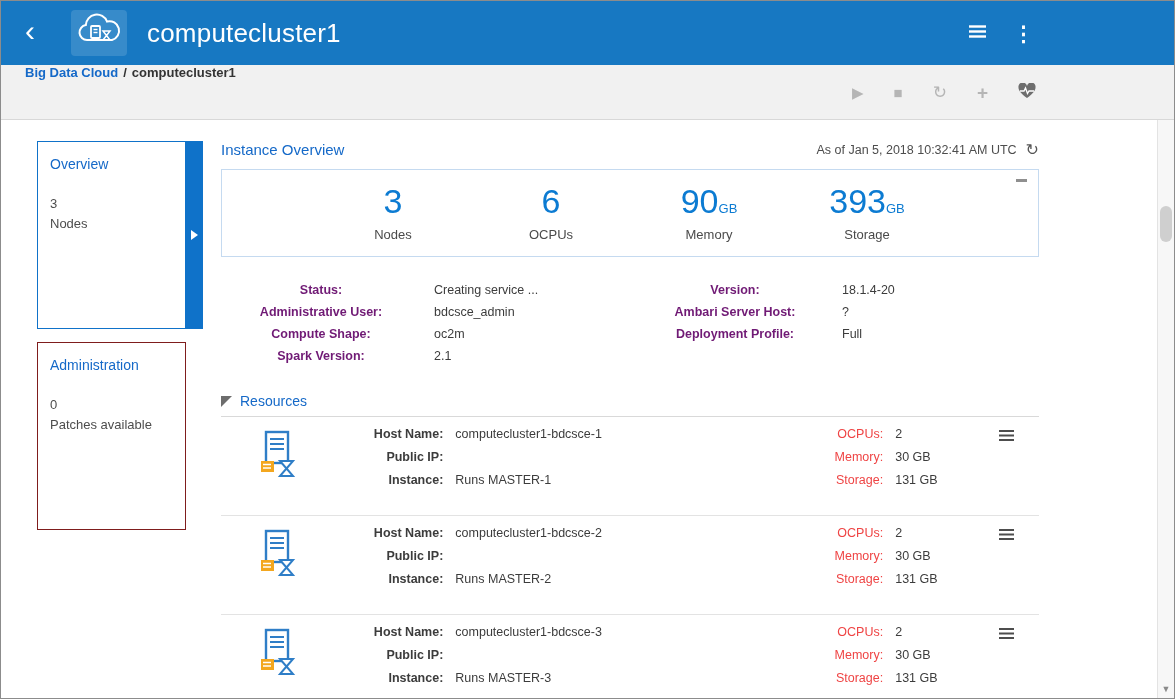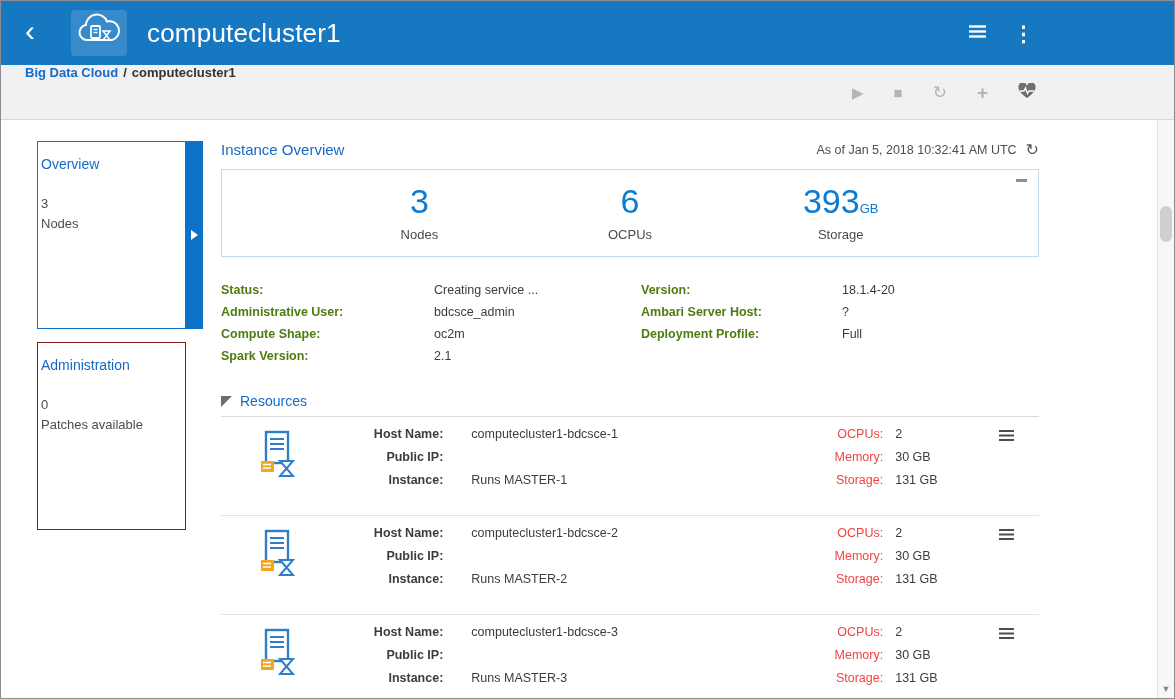--- a/index.html
+++ b/index.html
@@ -28,21 +28,21 @@
     display:flex; padding:0 24px; font-size:13px;
   }
   .crumb-root { color:var(--link-blue,#1569c8); font-weight:bold; cursor:pointer; }
   .crumb-sep { color:#333; font-weight:bold; margin:0 5px; }
   .crumb-current { color:#333; font-weight:bold; }
   .crumb-actions { margin-left:auto; margin-right:114px; display:flex; align-items:center; gap:30px; }
   .tool-ico { color:#b5b5b5; font-size:15px; line-height:1; cursor:pointer; }
   .tool-ico.refresh { font-size:17px; }
   .tool-ico.add { font-size:19px; font-weight:bold; }
   
-  .card { position:absolute; left:36px; width:149px; box-sizing:border-box; background:#fff; padding:14px 3px; }
+  .card { position:absolute; left:36px; width:149px; box-sizing:border-box; background:#fff; padding:14px 12px; }
   .card-title { font-size:14px; color:var(--link-blue,#1569c8); }
   .card-count { margin-top:24px; font-size:13px; color:#4d4d4d; }
   .card-label { margin-top:5px; font-size:13px; color:#4d4d4d; }
   .card.overview { top:140px; height:188px; border:1px solid var(--selected-blue,#0f72c9); }
   .card.admin    { top:341px; height:188px; border:1px solid #7f1d1d; }
   .sel-strip {
     position:absolute; top:-1px; bottom:-1px; right:-18px; width:17px;
     background:var(--selected-blue,#0f72c9); cursor:pointer;
   }
   .sel-strip::after {
@@ -60,35 +60,35 @@
     display:flex; align-items:center; padding:0 92px; box-sizing:border-box; background:#fff;
   }
   .metric { flex:1; text-align:center; }
   .metric-value { font-size:34px; color:var(--metric-blue,#0c7bd2); line-height:1; }
   .metric-unit { font-size:13px; }
   .metric-label { margin-top:9px; font-size:13px; color:#4a4a4a; }
   .collapse-bar { position:absolute; top:9px; right:11px; width:11px; height:3px; background:#8f8f8f; cursor:pointer; }
   .details { display:flex; margin-top:26px; font-size:12.5px; }
   .dcol.left { width:420px; }
   .drow { display:flex; margin-bottom:8px; }
-  .dlabel { font-weight:bold; text-align:left; color:#4d7c0f; }
+  .dlabel { font-weight:bold; text-align:center; color:#701a75; }
   .dcol.left  .dlabel { width:200px; }
   .dcol.right .dlabel { width:188px; }
   .dvalue { margin-left:13px; color:#3c3c3c; }
   
   .res-header { margin-top:22px; display:flex; align-items:center; gap:8px; padding-bottom:7px; border-bottom:1px solid #d9d9d9; }
   .res-title { color:var(--link-blue,#1569c8); font-size:14px; }
   .res-row { display:flex; border-bottom:1px solid #e3e3e3; padding:10px 0 19px; font-size:12.5px; }
   .res-icon-col { width:118px; display:flex; justify-content:center; padding-top:3px; }
   .res-fields-left { width:447px; }
   .res-fields-right { width:230px; }
   .frow { display:flex; margin-bottom:8px; min-height:15px; }
   .flabel { font-weight:bold; width:107px; text-align:right; color:#3c3c3c; }
   .flabel-r { font-weight:normal; width:110px; text-align:right; color:#ef4444; }
-  .fvalue { margin-left:28px; color:#3c3c3c; }
+  .fvalue { margin-left:12px; color:#3c3c3c; }
   .fvalue-r { margin-left:12px; color:#3c3c3c; }
   .res-menu { flex:1; display:flex; justify-content:flex-end; padding-right:24px; padding-top:2px; }
   .row-menu-icon { cursor:pointer; }
   
   .vscroll {
     position:absolute; top:119px; right:0; bottom:0; width:17px;
     background:#f7f7f7; border-left:1px solid #e3e3e3; box-sizing:border-box;
   }
   .vthumb { position:absolute; top:86px; left:2px; width:12px; height:36px; background:#cfcfcf; border-radius:7px; cursor:pointer; }
   .vdown { position:absolute; bottom:4px; left:0; width:100%; text-align:center; font-size:9px; color:#8a8a8a; cursor:pointer; }
@@ -169,20 +169,24 @@
       <div class="collapse-bar"></div>
       <div class="metric">
         <div class="metric-value"><span>3</span><span class="metric-unit"></span></div>
         <div class="metric-label">Nodes</div>
       </div>
       <div class="metric">
         <div class="metric-value"><span>6</span><span class="metric-unit"></span></div>
         <div class="metric-label">OCPUs</div>
       </div>
       <div class="metric">
+        <div class="metric-value"><span>90</span><span class="metric-unit">GB</span></div>
+        <div class="metric-label">Memory</div>
+      </div>
+      <div class="metric">
         <div class="metric-value"><span>393</span><span class="metric-unit">GB</span></div>
         <div class="metric-label">Storage</div>
       </div>
     </div>
 
     <div class="details">
       <div class="dcol left">
         <div class="drow">
             <span class="dlabel">Status:</span>
             <span class="dvalue">Creating service ...</span>

